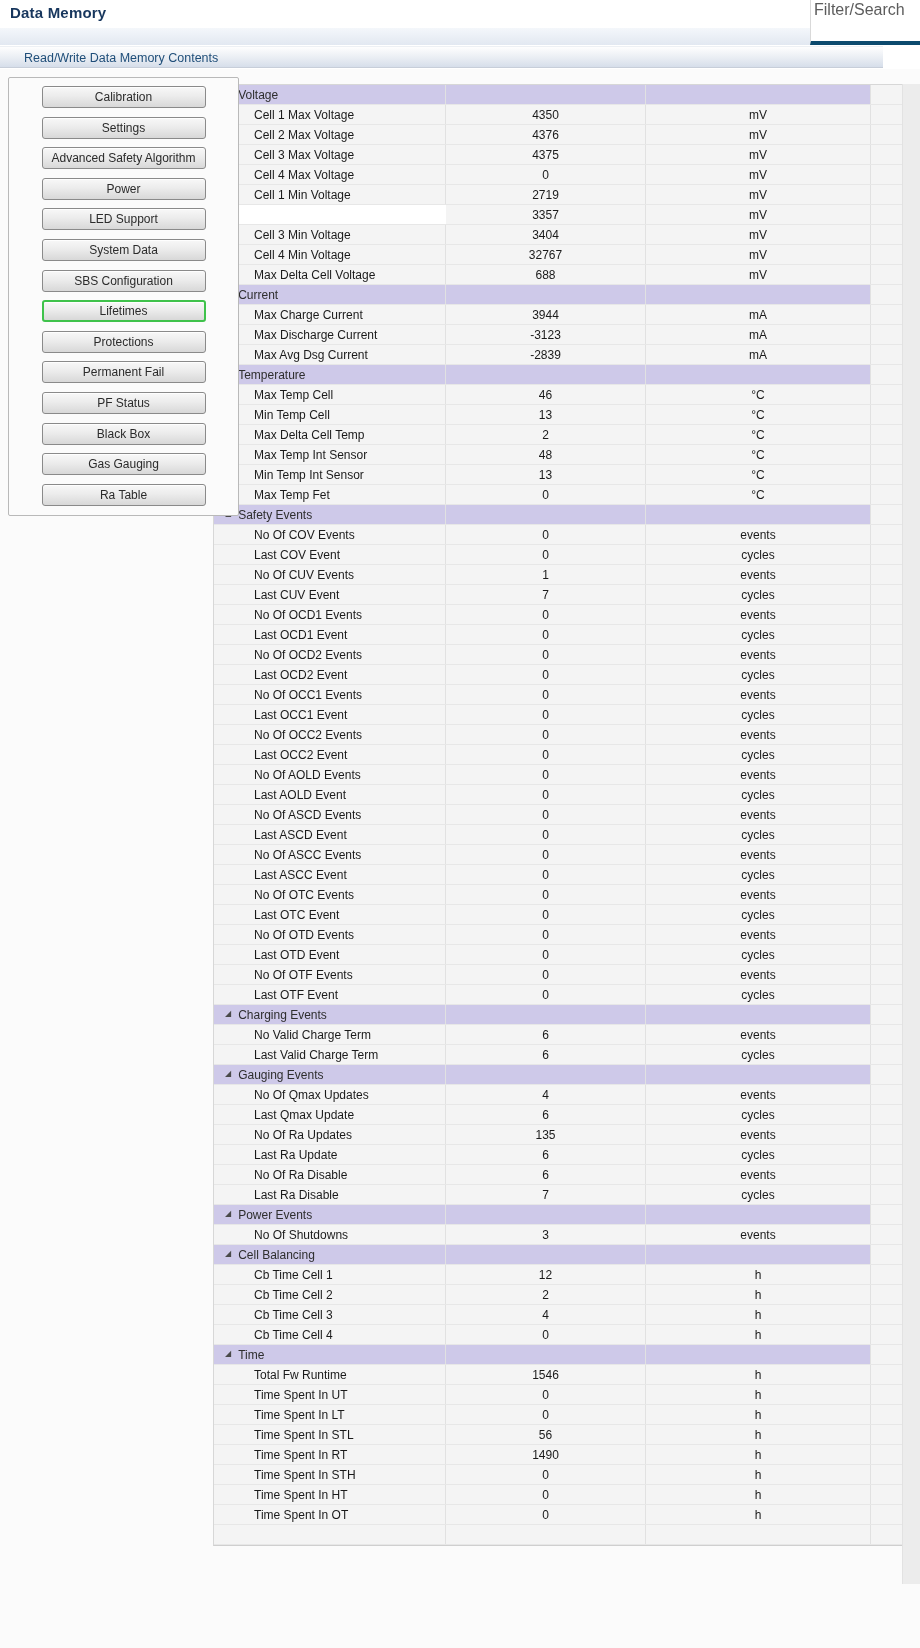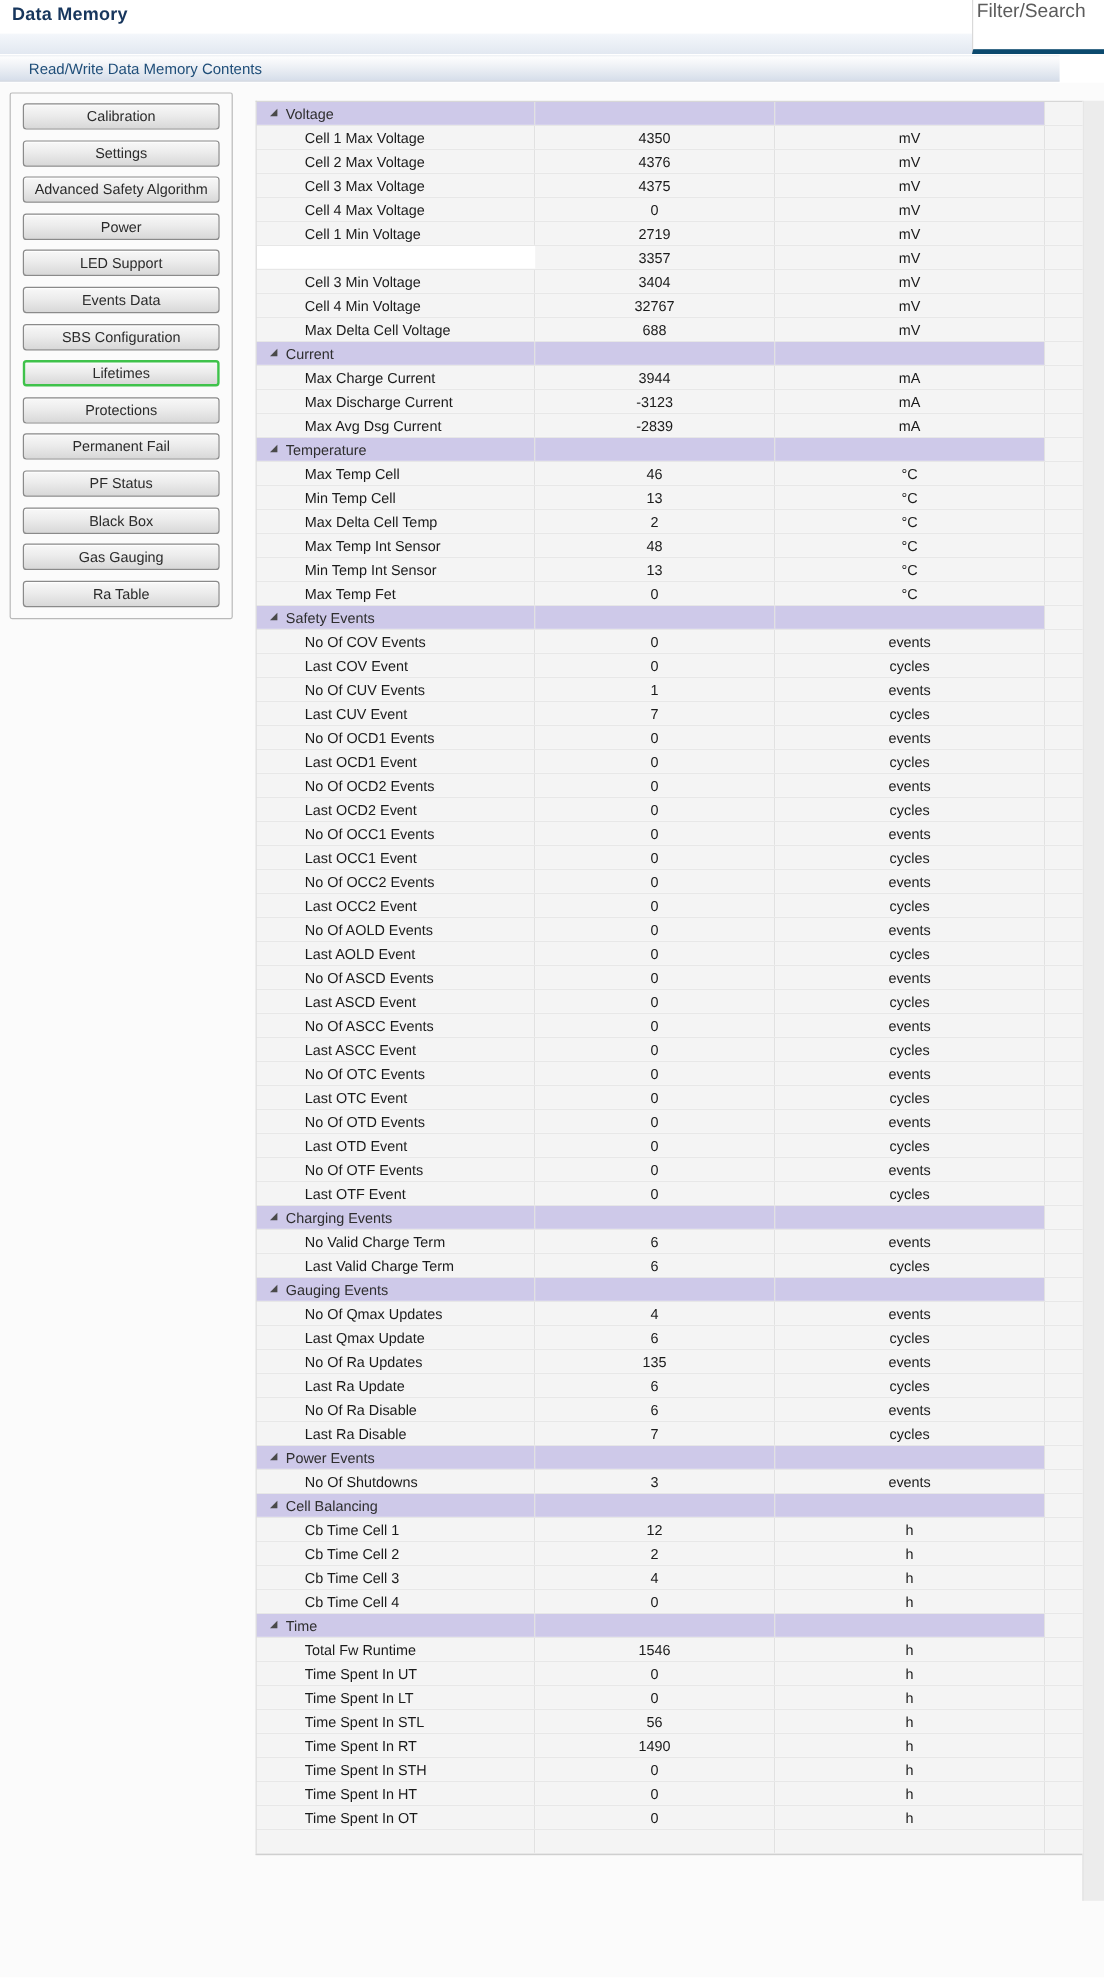--- a/index.html
+++ b/index.html
@@ -29,21 +29,21 @@
     position:absolute;top:0;left:810px;width:110px;height:45px;box-sizing:border-box;
     background:#fff;border-left:1px solid #d9d9d9;border-bottom:4px solid #0c4a6e;
     font-size:16px;color:#5c5c5c;padding:1px 0 0 3px;
     white-space:nowrap;overflow:hidden;z-index:6;
   }
   .content-bg{
     position:absolute;top:69px;left:0;width:920px;height:1579px;background:#fbfbfb;
   }
   
   .side-panel{
-    position:absolute;top:77px;left:8px;width:186px;height:439px;box-sizing:border-box;
+    position:absolute;top:77px;left:8px;width:231px;height:439px;box-sizing:border-box;
     border:1px solid #b9b9b9;border-radius:2px;background:#fbfbfb;
     display:flex;flex-direction:column;align-items:center;
     padding-top:8px;gap:8.6px;z-index:2;
   }
   .side-btn{
     width:164px;height:22px;box-sizing:border-box;flex:0 0 auto;
     border:1px solid #8a8a8a;border-radius:3px;
     background:linear-gradient(#f8f8f8,#ececec 45%,#d8d8d8);
     box-shadow:inset 0 1px 0 rgba(255,255,255,.85);
     font-size:12px;color:#2b2b2b;white-space:nowrap;
@@ -107,21 +107,21 @@
 <div class="rw-bar">
   <div class="rw-title">Read/Write Data Memory Contents</div>
 </div>
 
 <div class="side-panel">
     <div class="side-btn">Calibration</div>
     <div class="side-btn">Settings</div>
     <div class="side-btn">Advanced Safety Algorithm</div>
     <div class="side-btn">Power</div>
     <div class="side-btn">LED Support</div>
-    <div class="side-btn">Events Data</div>
+    <div class="side-btn">System Data</div>
     <div class="side-btn">SBS Configuration</div>
     <div class="side-btn selected">Lifetimes</div>
     <div class="side-btn">Protections</div>
     <div class="side-btn">Permanent Fail</div>
     <div class="side-btn">PF Status</div>
     <div class="side-btn">Black Box</div>
     <div class="side-btn">Gas Gauging</div>
     <div class="side-btn">Ra Table</div>
   </div>
 

